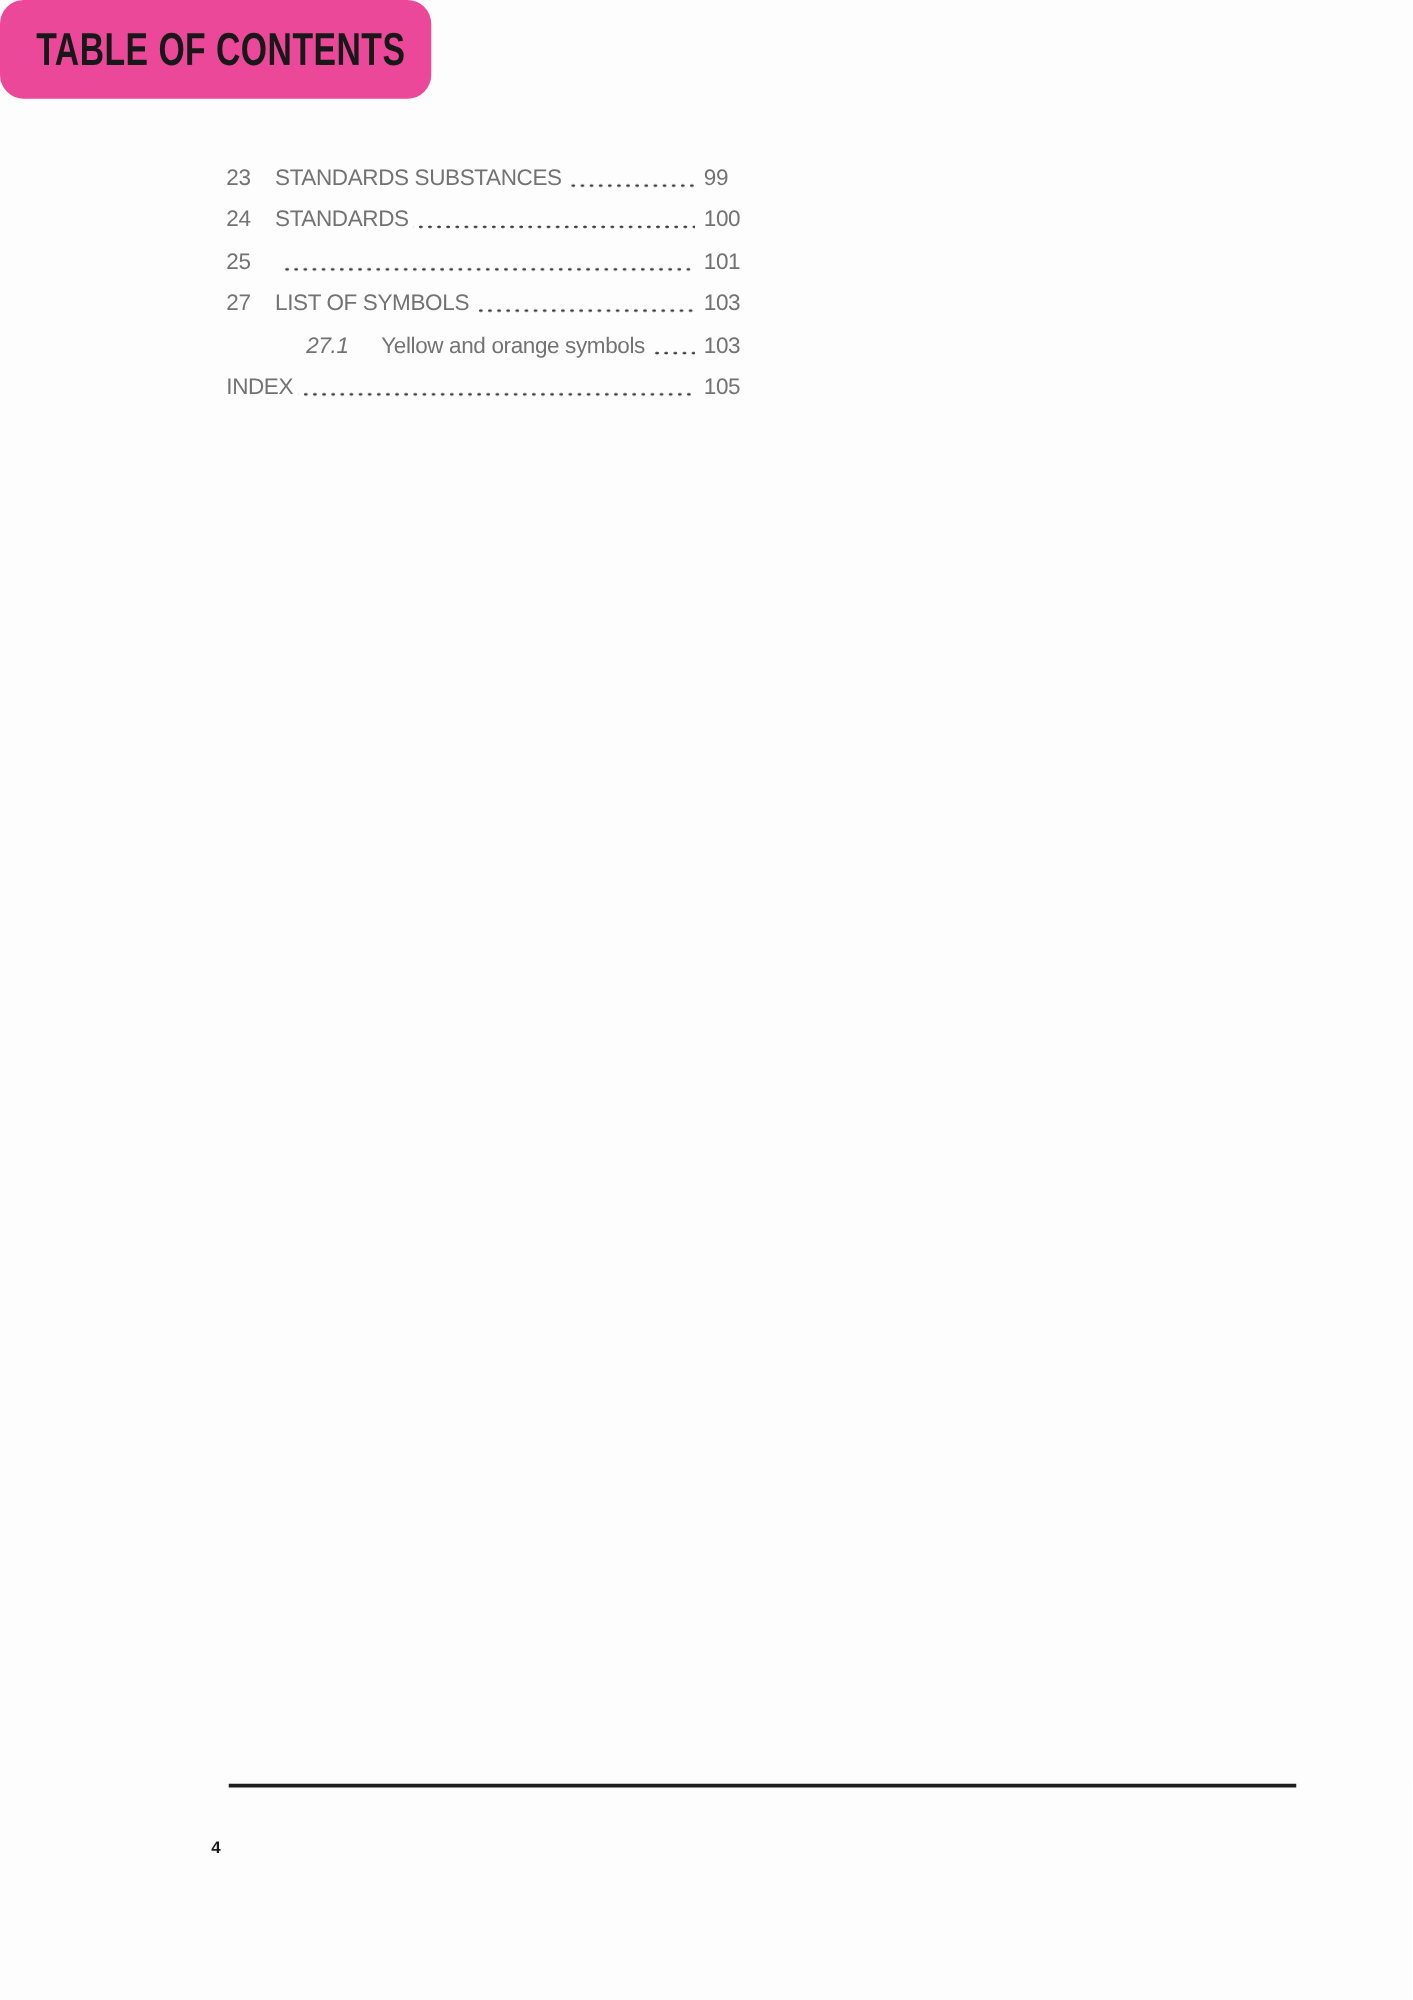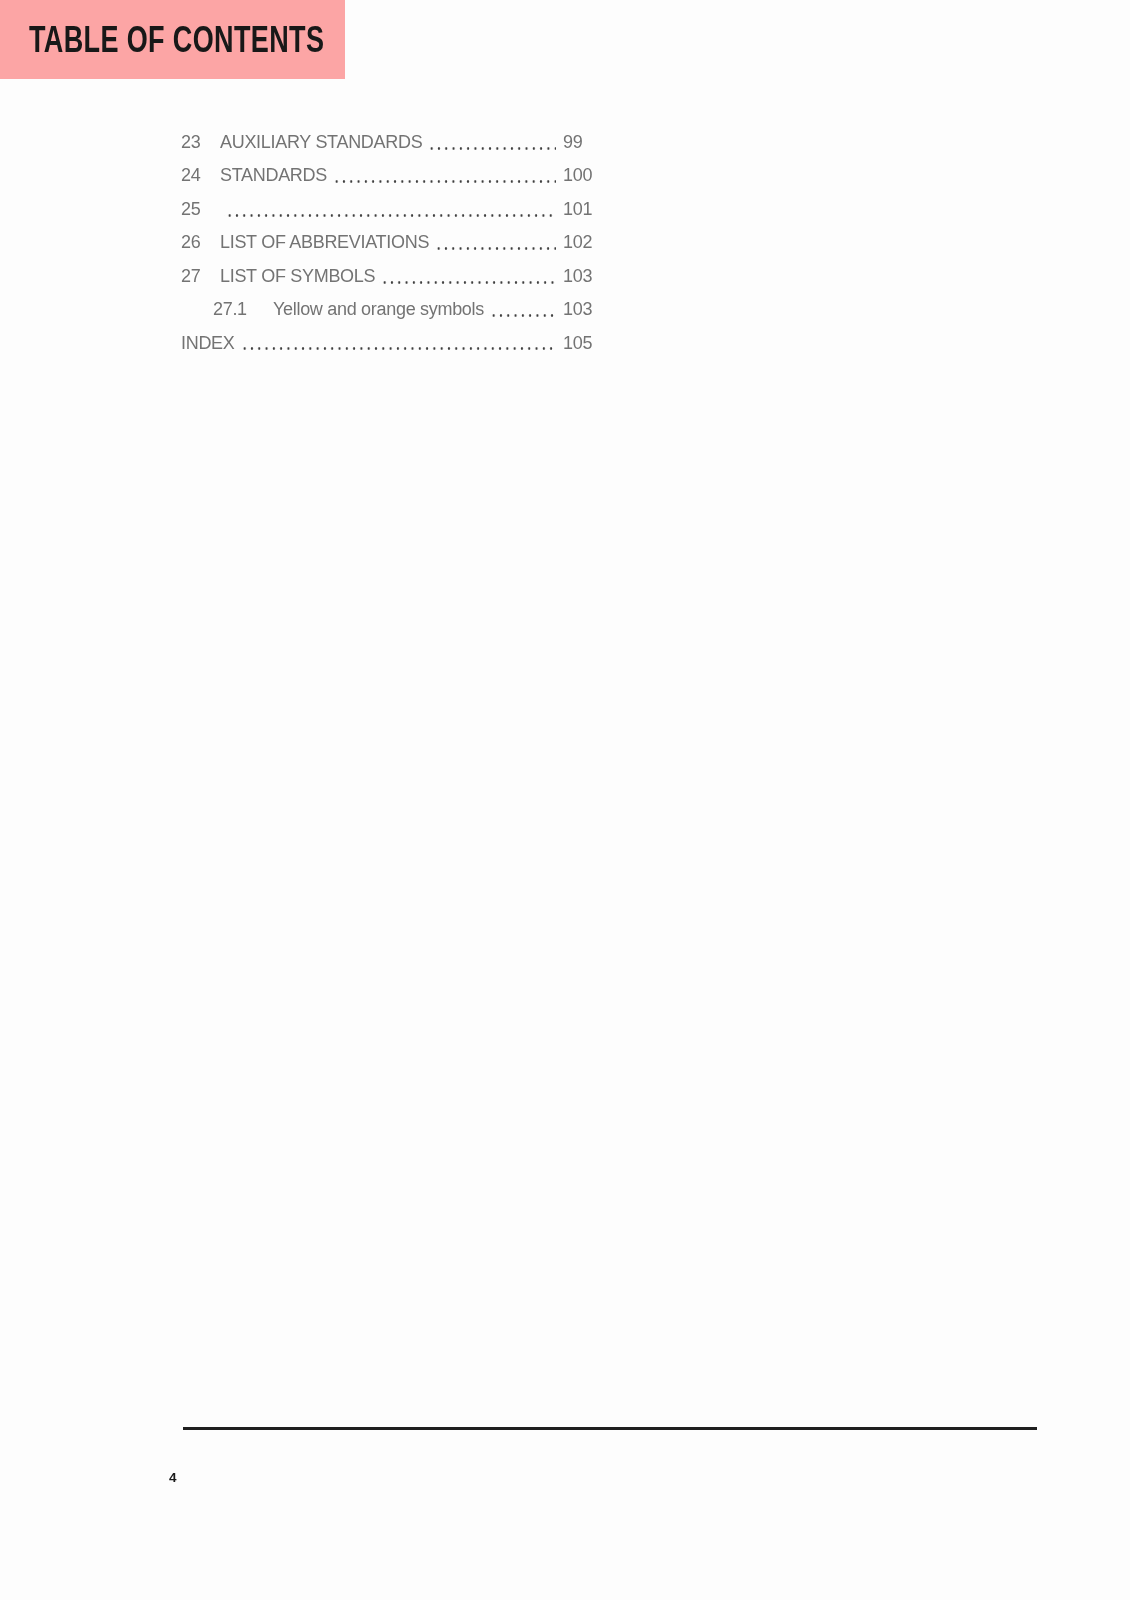--- a/index.html
+++ b/index.html
@@ -15,23 +15,24 @@
     font-family: "Liberation Sans", sans-serif;
     overflow: hidden;
   }
   
   .header-bar {
     position: absolute;
     left: 0;
     top: 0;
     width: 345px;
     height: 79px;
-    background: #fca5a5;
+    background: #ec4899;
     display: flex;
     align-items: center;
+    border-radius: 19px;
   }
   .header-title {
     margin-left: 29px;
     font-size: 37px;
     font-weight: 700;
     color: #181818;
     white-space: nowrap;
     letter-spacing: 0.5px;
     transform: scaleX(0.73);
     transform-origin: left center;
@@ -72,22 +73,23 @@
     background-size: 7.3px 3.4px;
     background-repeat: repeat-x;
     background-position: left 2px top 20.8px;
   }
   .page-col {
     flex: 0 0 auto;
     min-width: 32px;
     white-space: nowrap;
   }
   .row.lvl2 .num {
-    margin-left: 32px;
+    margin-left: 64px;
     width: 60px;
+    font-style: italic;
   }
   
   .footer-rule {
     position: absolute;
     left: 183px;
     top: 1427px;
     width: 854px;
     height: 3px;
     background: #1f1f1f;
   }
@@ -105,40 +107,34 @@
 
 <div class="page">
 
   <div class="header-bar">
     <span class="header-title">TABLE OF CONTENTS</span>
   </div>
 
   <div class="toc">
       <div class="row lvl1">
     <span class="num">23</span>
-    <span class="title">AUXILIARY STANDARDS</span>
+    <span class="title">STANDARDS SUBSTANCES</span>
     <span class="leader"></span>
     <span class="page-col">99</span>
   </div>
       <div class="row lvl1">
     <span class="num">24</span>
     <span class="title">STANDARDS</span>
     <span class="leader"></span>
     <span class="page-col">100</span>
   </div>
       <div class="row lvl1">
     <span class="num">25</span>
     <span class="leader"></span>
     <span class="page-col">101</span>
-  </div>
-      <div class="row lvl1">
-    <span class="num">26</span>
-    <span class="title">LIST OF ABBREVIATIONS</span>
-    <span class="leader"></span>
-    <span class="page-col">102</span>
   </div>
       <div class="row lvl1">
     <span class="num">27</span>
     <span class="title">LIST OF SYMBOLS</span>
     <span class="leader"></span>
     <span class="page-col">103</span>
   </div>
       <div class="row lvl2">
     <span class="num">27.1</span>
     <span class="title">Yellow and orange symbols</span>

